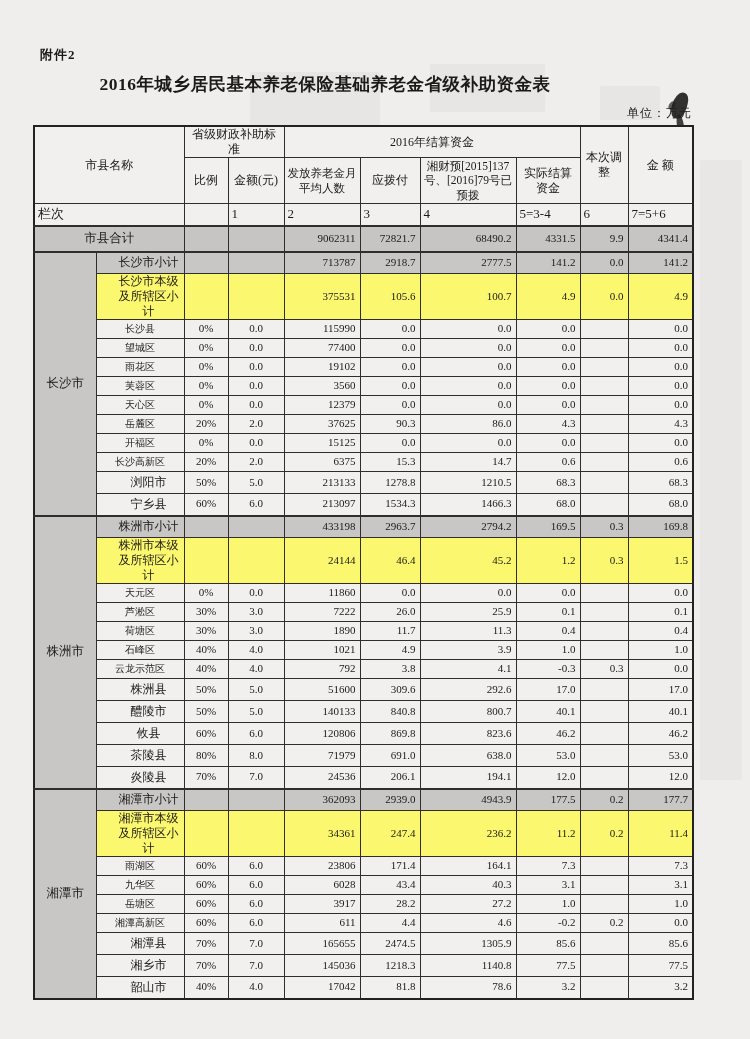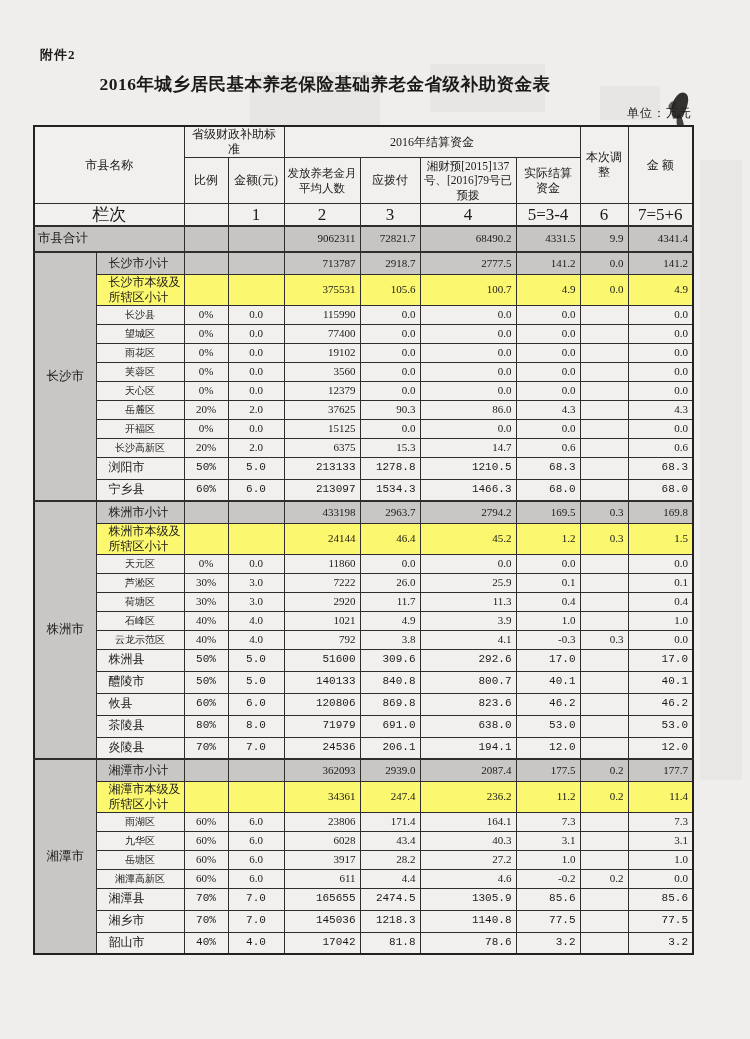--- a/index.html
+++ b/index.html
@@ -38,32 +38,32 @@
   table{border:2px solid #232220;}
   th{font-size:12px;text-align:center;vertical-align:middle;}
   th.small{font-size:11.5px;}
   tr.h1{height:30px;}
   tr.h2{height:46px;}
   tr.index-row{height:22px;}
   tr.total-row{height:26px;}
   tr.subtotal{height:22px;}
   tr.highlight{height:27px;}
   tr.district{height:19px;}
-  tr.county{height:22px;font-family:Liberation Mono, monospace;}
+  tr.county{height:22px;}
   tr.total-row td{background:#c7c5c3;border-top-width:2px;}
   tr.subtotal td{background:#c9c7c5;}
   tr.highlight td{background:#fbf76e;}
   tr.group-first td{border-top-width:2px;}
   td.num{text-align:right;font-size:11px;padding-right:4px;}
   td.ctr{text-align:center;font-size:11px;}
-  td.name-left{text-align:left;font-size:12px;padding-left:12px;}
+  td.name-left{text-align:center;font-size:12px;padding-left:20px;}
   td.name-ctr{text-align:center;font-size:10px;}
-  td.name-merged{text-align:left;font-size:12.5px;margin-left:48px;}
+  td.name-merged{text-align:center;font-size:12.5px;margin-left:48px;}
   td.group-cell{text-align:center;vertical-align:middle;font-size:12.5px;background:#f2f0ee;}
-  td.idx{text-align:center;font-size:17px;}
+  td.idx{text-align:left;font-size:13px;}
 </style>
 </head>
 <body>
 
 <div class="page">
   <div class="artifact a1"></div>
   <div class="artifact a2"></div>
   <div class="artifact a3"></div>
   <div class="artifact a4"></div>
   <div class="artifact a5"></div>
@@ -310,21 +310,21 @@
             <td class="num">26.0</td>
             <td class="num">25.9</td>
             <td class="num">0.1</td>
             <td class="num"></td>
             <td class="num">0.1</td>
           </tr>
           <tr class="district">
             <td class="name-ctr">荷塘区</td>
             <td class="ctr">30%</td>
             <td class="ctr">3.0</td>
-            <td class="num">2920</td>
+            <td class="num">1890</td>
             <td class="num">11.7</td>
             <td class="num">11.3</td>
             <td class="num">0.4</td>
             <td class="num"></td>
             <td class="num">0.4</td>
           </tr>
           <tr class="district">
             <td class="name-ctr">石峰区</td>
             <td class="ctr">40%</td>
             <td class="ctr">4.0</td>
@@ -401,21 +401,21 @@
             <td class="num"></td>
             <td class="num">12.0</td>
           </tr>
           <tr class="subtotal group-first">
             <td class="group-cell" rowspan="9">湘潭市</td>
             <td class="name-left">湘潭市小计</td>
             <td class="ctr"></td>
             <td class="ctr"></td>
             <td class="num">362093</td>
             <td class="num">2939.0</td>
-            <td class="num">2087.4</td>
+            <td class="num">4943.9</td>
             <td class="num">177.5</td>
             <td class="num">0.2</td>
             <td class="num">177.7</td>
           </tr>
           <tr class="highlight">
             <td class="name-left">湘潭市本级及所辖区小计</td>
             <td class="ctr"></td>
             <td class="ctr"></td>
             <td class="num">34361</td>
             <td class="num">247.4</td>

